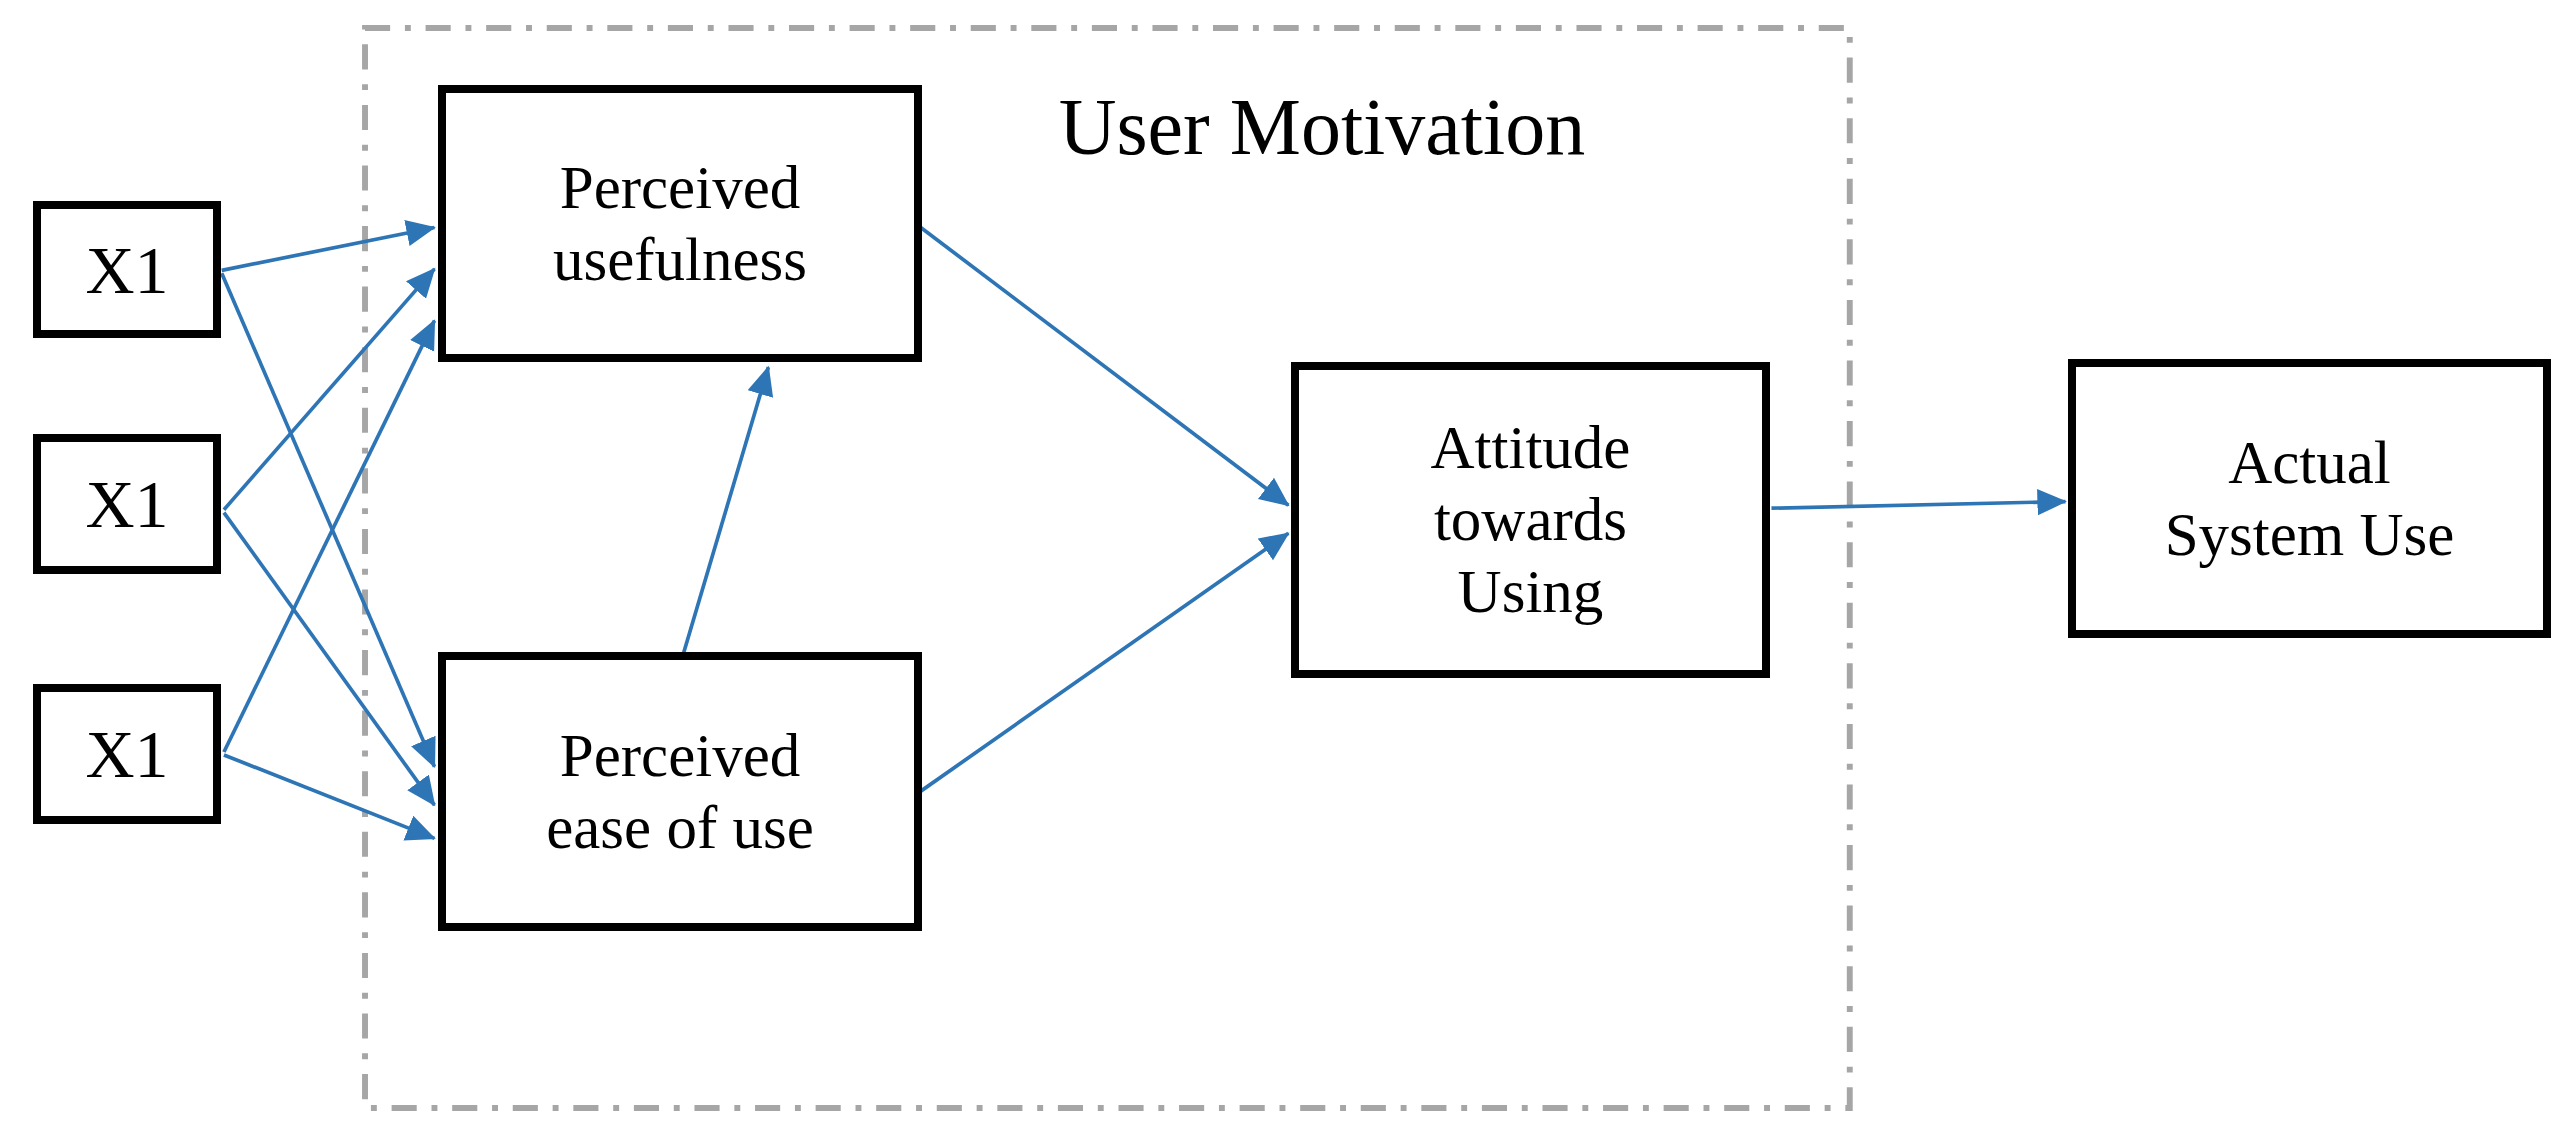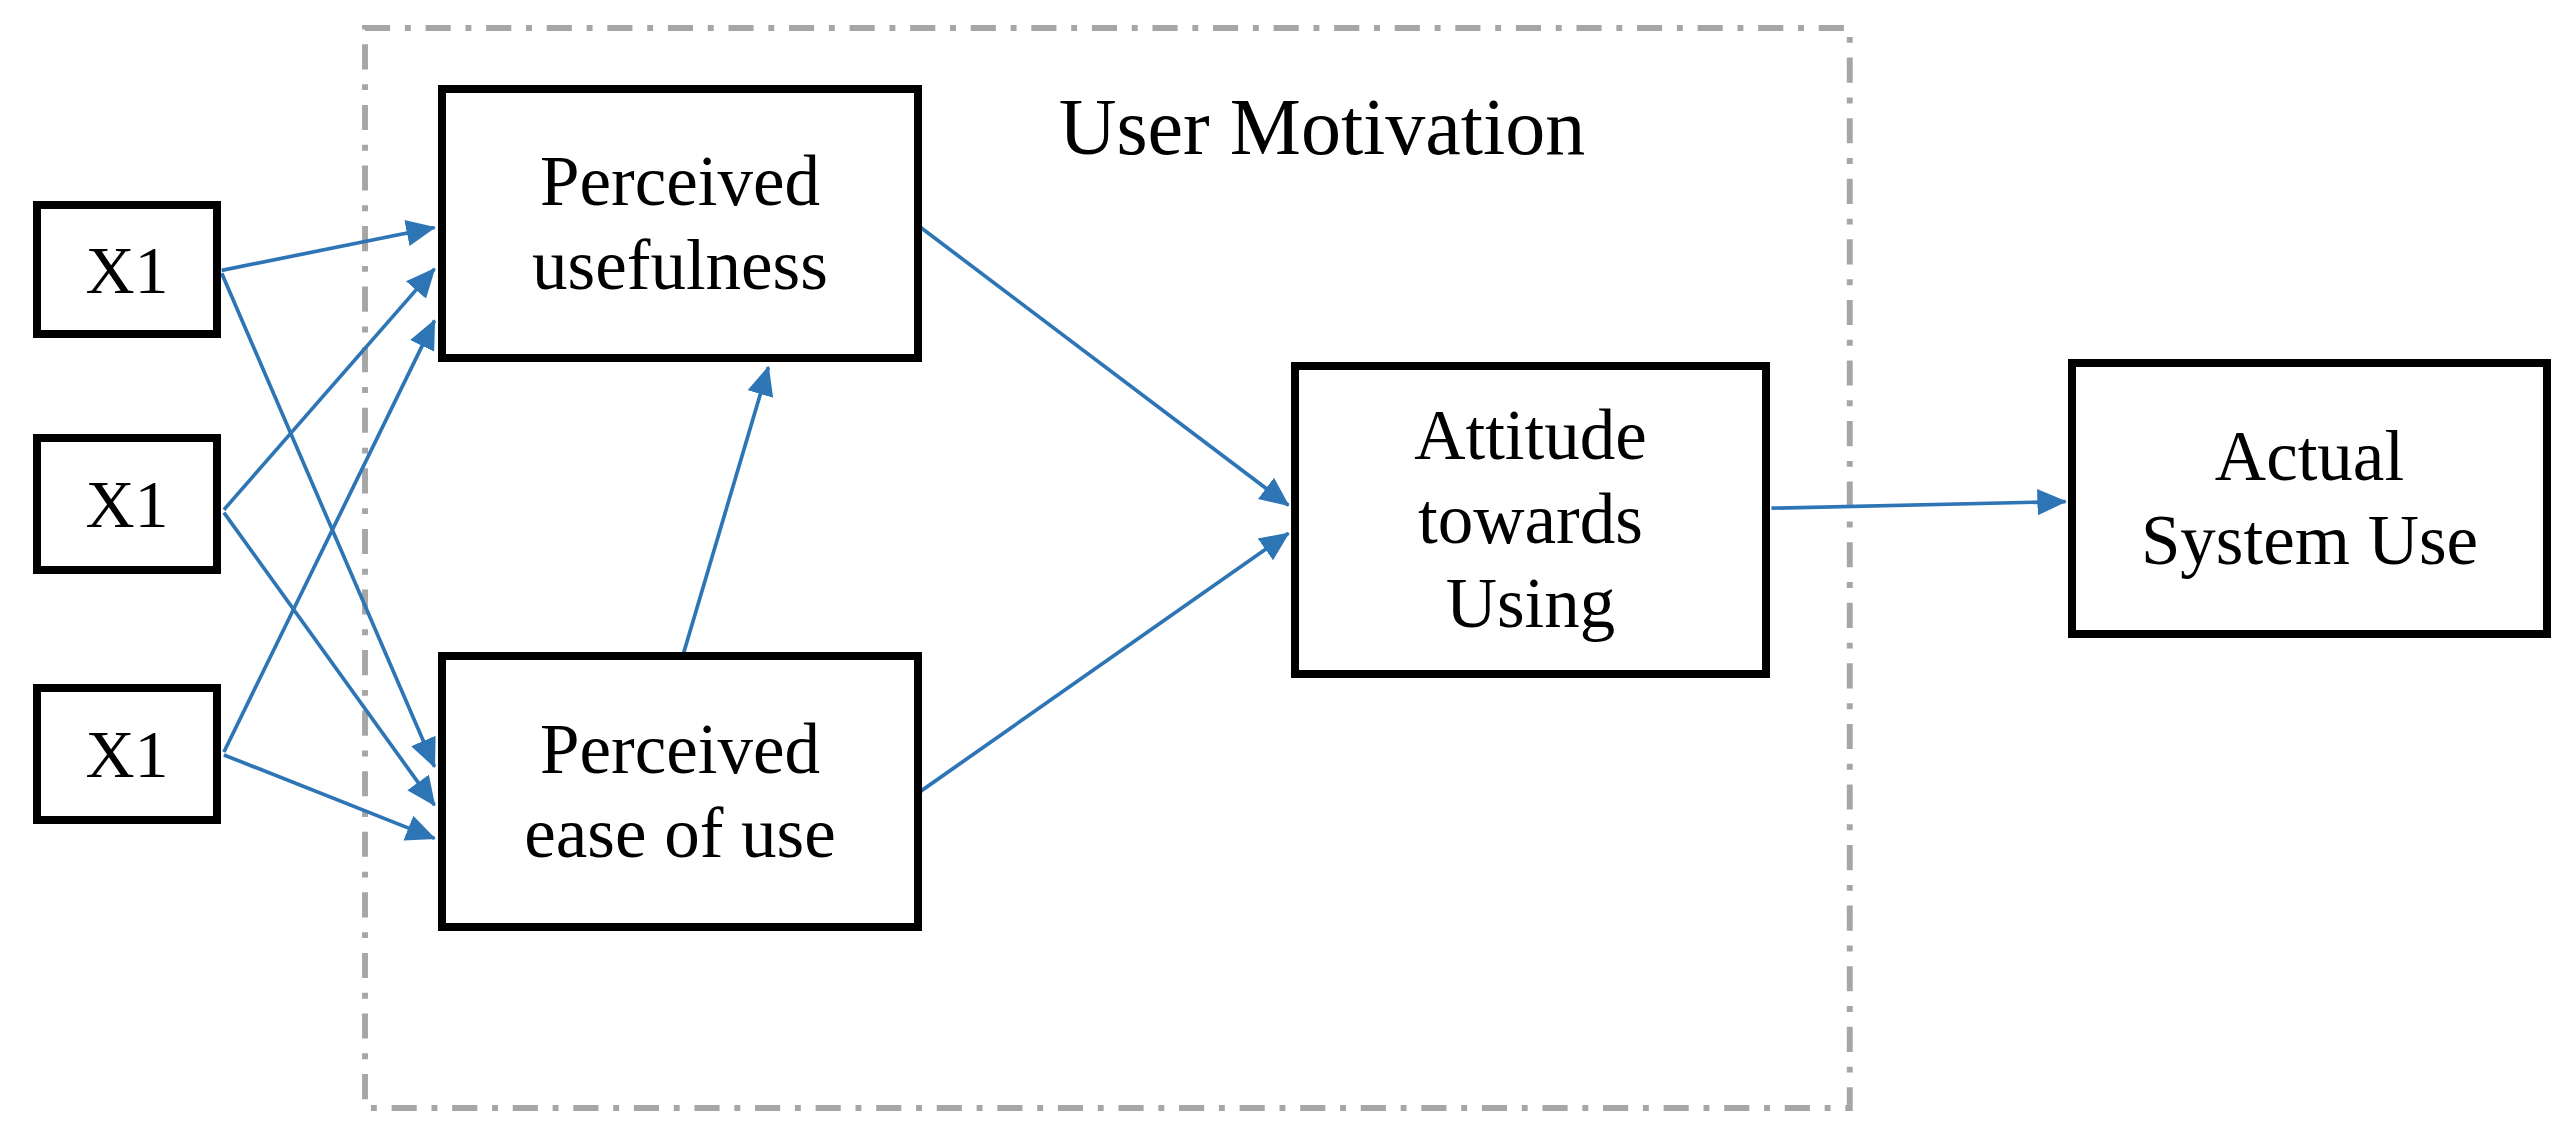--- a/index.html
+++ b/index.html
@@ -28,21 +28,21 @@
     box-sizing: border-box;
     border: 8.1px solid #000000;
     background: #ffffff;
     display: flex;
     align-items: center;
     justify-content: center;
     text-align: center;
   }
   .node .label {
     white-space: pre-line;
-    font-size: 71px;
+    font-size: 61px;
     line-height: 1.18;
     color: #000000;
   }
   .node.exo .label {
     font-size: 68px;
     line-height: 1.0;
   }
   .group-title {
     position: absolute;
     text-align: center;

